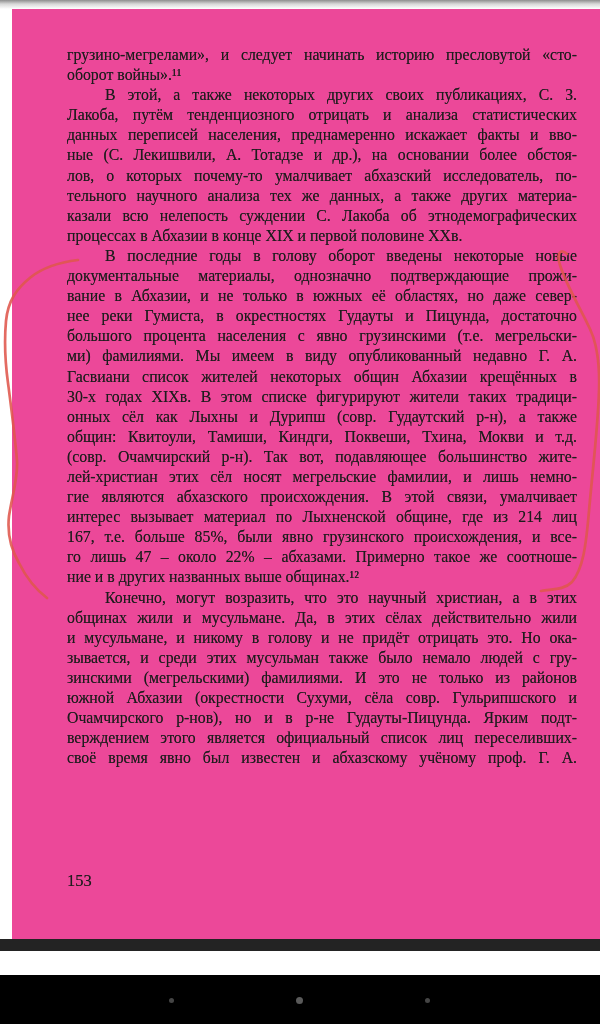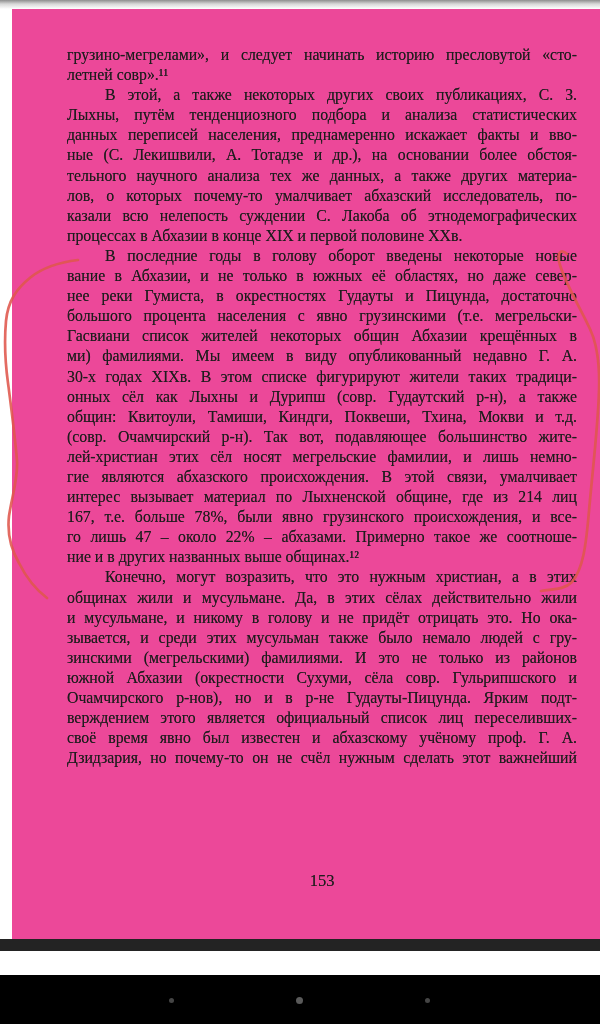--- a/index.html
+++ b/index.html
@@ -20,76 +20,76 @@
   }
   .line{
     height:20.1px;overflow:hidden;
     text-align:justify;text-align-last:justify;
     white-space:normal;
   }
   .line.indent{text-indent:38px;}
   .line.short-last{text-align-last:left;}
   .page-number{
     position:absolute;left:55px;top:871px;width:510px;
-    text-align:center;font-size:16.5px;color:#1d1d1d;
+    text-align:left;font-size:16.5px;color:#1d1d1d;
     text-shadow:0 0 0.5px rgba(25,25,25,0.6);
   }
   svg.annotation{position:absolute;top:0;left:0;width:600px;height:1024px;pointer-events:none;}
   svg.annotation path{fill:none;stroke-width:2.7;stroke-linecap:round;stroke-linejoin:round;opacity:0.88;}
   .divider-bar{
     position:absolute;top:939px;left:0;width:600px;height:12px;background:#232323;
   }
   .nav-bar{
     position:absolute;top:975px;left:0;width:600px;height:49px;background:#000000;
   }
   .nav-dot{position:absolute;border-radius:50%;}
   .nav-dot.small{width:5px;height:5px;background:#454545;top:23px;}
   .nav-dot.mid{width:7px;height:7px;background:#5a5a5a;top:22px;}
 </style>
 </head>
 <body>
 
 <div class="page">
   <div class="text-block">
       <div class="line">грузино-мегрелами», и следует начинать историю пресловутой «сто-</div>
-      <div class="line short-last">летней совр».¹¹</div>
+      <div class="line short-last">оборот войны».¹¹</div>
       <div class="line indent">В этой, а также некоторых других своих публикациях, С. З.</div>
-      <div class="line">Лыхны, путём тенденциозного подбора и анализа статистических</div>
+      <div class="line">Лакоба, путём тенденциозного отрицать и анализа статистических</div>
       <div class="line">данных переписей населения, преднамеренно искажает факты и вво-</div>
       <div class="line">ные (С. Лекишвили, А. Тотадзе и др.), на основании более обстоя-</div>
+      <div class="line">лов, о которых почему-то умалчивает абхазский исследователь, по-</div>
       <div class="line">тельного научного анализа тех же данных, а также других материа-</div>
-      <div class="line">лов, о которых почему-то умалчивает абхазский исследователь, по-</div>
       <div class="line">казали всю нелепость суждении С. Лакоба об этнодемографических</div>
       <div class="line short-last">процессах в Абхазии в конце XIX и первой половине ХХв.</div>
       <div class="line indent">В последние годы в голову оборот введены некоторые новые</div>
+      <div class="line">документальные материалы, однозначно подтверждающие прожи-</div>
       <div class="line">вание в Абхазии, и не только в южных её областях, но даже север-</div>
       <div class="line">нее реки Гумиста, в окрестностях Гудауты и Пицунда, достаточно</div>
       <div class="line">большого процента населения с явно грузинскими (т.е. мегрельски-</div>
+      <div class="line">ми) фамилиями. Мы имеем в виду опубликованный недавно Г. А.</div>
       <div class="line">Гасвиани список жителей некоторых общин Абхазии крещённых в</div>
-      <div class="line">ми) фамилиями. Мы имеем в виду опубликованный недавно Г. А.</div>
       <div class="line">30-х годах XIXв. В этом списке фигурируют жители таких традици-</div>
       <div class="line">онных сёл как Лыхны и Дурипш (совр. Гудаутский р-н), а также</div>
       <div class="line">общин: Квитоули, Тамиши, Киндги, Поквеши, Тхина, Мокви и т.д.</div>
       <div class="line">(совр. Очамчирский р-н). Так вот, подавляющее большинство жите-</div>
       <div class="line">лей-христиан этих сёл носят мегрельские фамилии, и лишь немно-</div>
       <div class="line">гие являются абхазского происхождения. В этой связи, умалчивает</div>
       <div class="line">интерес вызывает материал по Лыхненской общине, где из 214 лиц</div>
-      <div class="line">167, т.е. больше 78%, были явно грузинского происхождения, и все-</div>
+      <div class="line">167, т.е. больше 85%, были явно грузинского происхождения, и все-</div>
       <div class="line">го лишь 47 – около 22% – абхазами. Примерно такое же соотноше-</div>
       <div class="line short-last">ние и в других названных выше общинах.¹²</div>
-      <div class="line indent">Конечно, могут возразить, что это нужным христиан, а в этих</div>
+      <div class="line indent">Конечно, могут возразить, что это научный христиан, а в этих</div>
       <div class="line">общинах жили и мусульмане. Да, в этих сёлах действительно жили</div>
       <div class="line">и мусульмане, и никому в голову и не придёт отрицать это. Но ока-</div>
       <div class="line">зывается, и среди этих мусульман также было немало людей с гру-</div>
       <div class="line">зинскими (мегрельскими) фамилиями. И это не только из районов</div>
       <div class="line">южной Абхазии (окрестности Сухуми, сёла совр. Гульрипшского и</div>
       <div class="line">Очамчирского р-нов), но и в р-не Гудауты-Пицунда. Ярким подт-</div>
       <div class="line">верждением этого является официальный список лиц переселивших-</div>
       <div class="line">своё время явно был известен и абхазскому учёному проф. Г. А.</div>
-      <div class="line">Дзидзария, но почему-то он не счёл нужным сделать этот важнейший</div>
     </div>
   <div class="page-number">153</div>
 </div>
 
 <svg class="annotation" viewBox="0 0 600 1024">
   <path d="M78,260 C62,262 45,266 31,277 C16,289 8,301 6,321 C4,343 5,361 8,383
            C11,406 15,436 17,461 C18,479 12,496 9,516 C7,534 12,551 19,563
            C25,575 35,589 47,598" stroke="#df564c"></path>
   <path d="M567,254 C561,248 556,253 560,265 C566,285 580,307 590,329
            C597,344 600,363 599,391 C598,426 593,466 589,511

